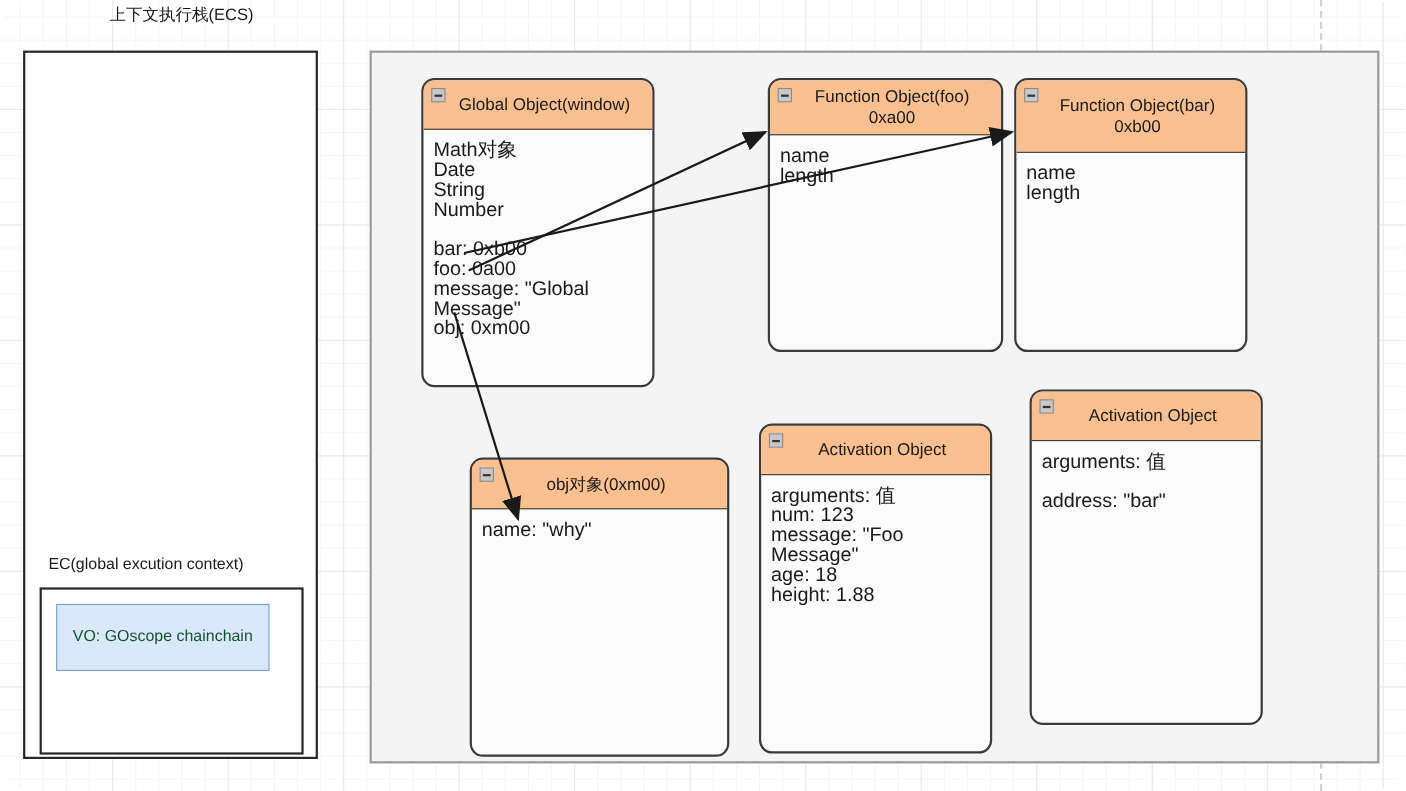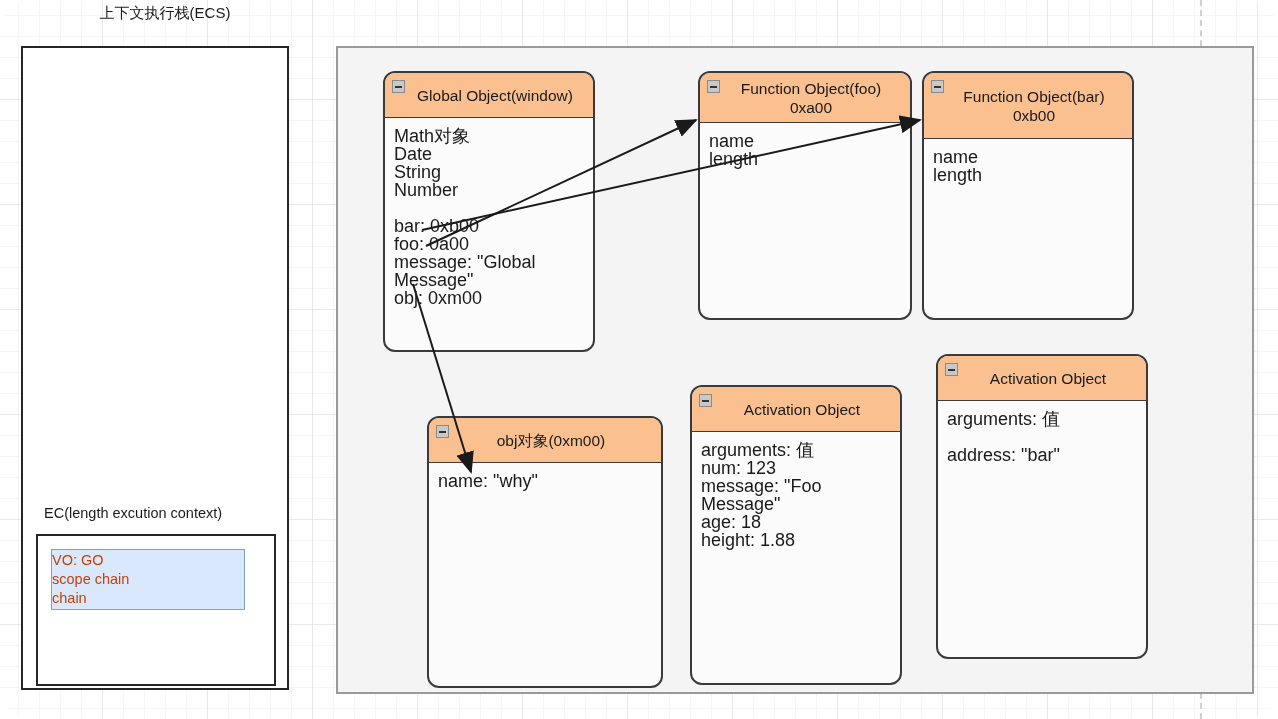--- a/index.html
+++ b/index.html
@@ -87,24 +87,25 @@
   #vo-box {
     position: absolute;
     left: 51px;
     top: 549px;
     width: 194px;
     height: 61px;
     background: #dae8fc;
     border: 1px solid #7b9fd0;
     box-sizing: border-box;
     display: flex;
-    flex-direction: column;
+    flex-direction: row;
+    align-items: center;
     justify-content: center;
     font-size: 14.5px;
-    color: #c2410c;
+    color: #14532d;
     line-height: 19px;
   }
   #vo-box > div { white-space: nowrap; }
 
   
   #diagram {
     position: absolute;
     left: 336px;
     top: 46px;
     width: 918px;
@@ -192,21 +193,21 @@
 <body>
 
 <div id="canvas">
 
   <div class="page-break-v" style="left:1200px"></div>
 
   <div id="ecs-title">上下文执行栈(ECS)</div>
 
   <div id="ecs-panel"></div>
 
-  <div id="ec-label">EC(length excution context)</div>
+  <div id="ec-label">EC(global excution context)</div>
 
   <div id="ec-box"></div>
 
   <div id="vo-box">
     <div>VO: GO</div>
     <div>scope chain</div>
     <div>chain</div>
   </div>
 
   <div id="diagram">

